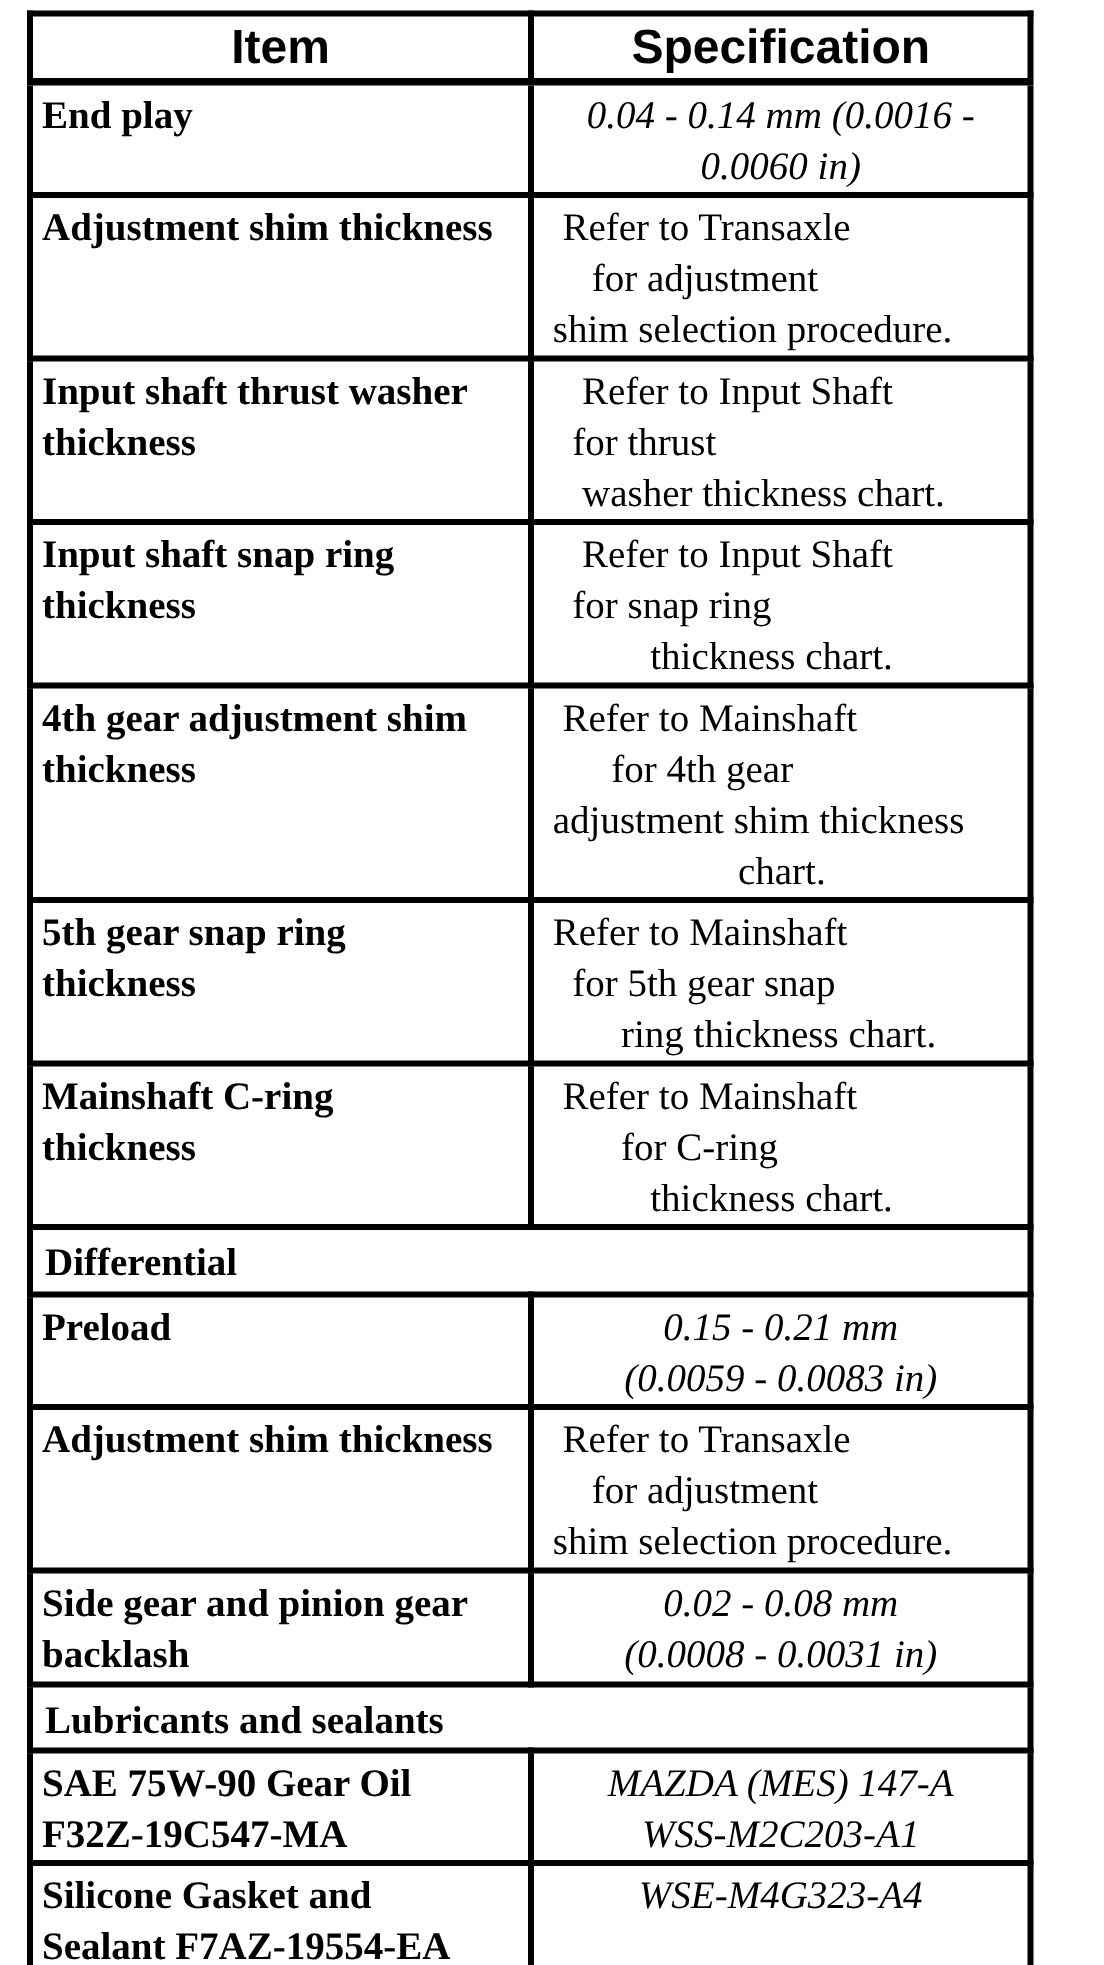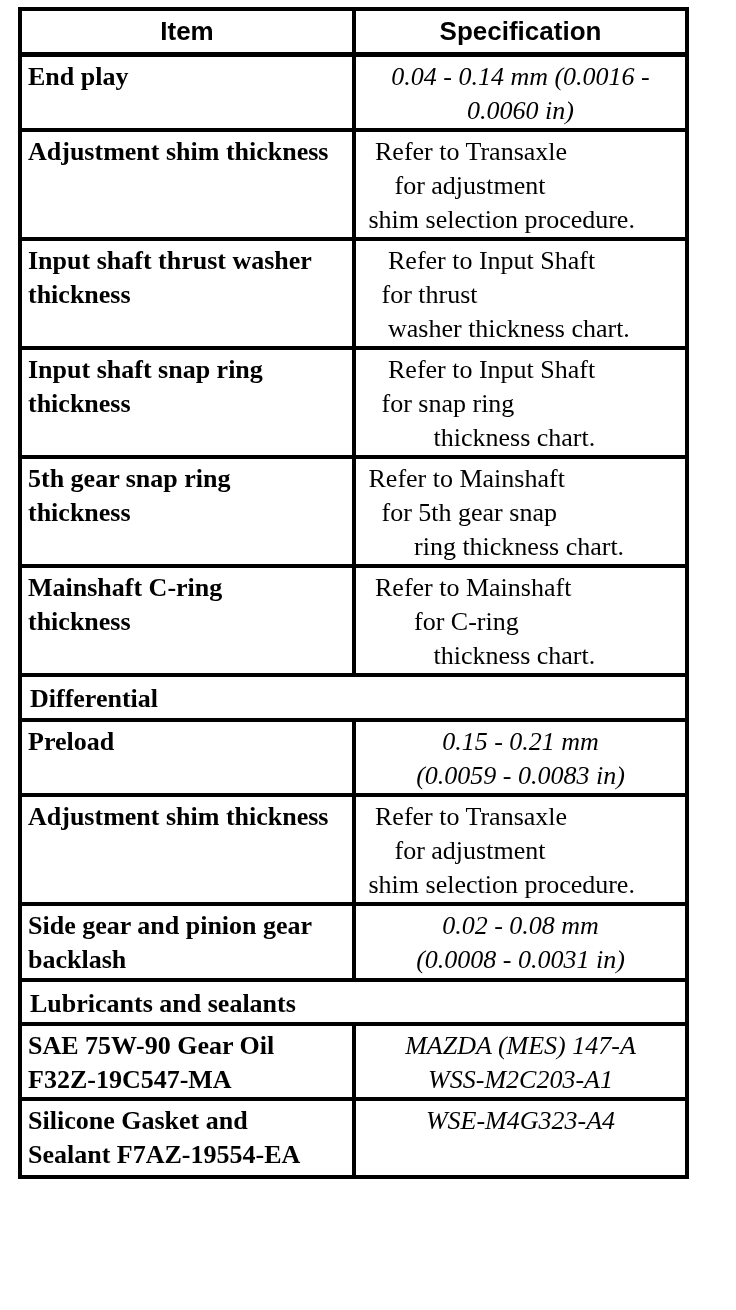--- a/index.html
+++ b/index.html
@@ -30,21 +30,21 @@
   table.spec-table col.c2 { width: 333px; }
   td, th {
     border: 4px solid #000000;
     vertical-align: top;
     padding: 3px 6px 0 6px;
     overflow: hidden;
   }
   th {
     font-family: "Liberation Sans", "DejaVu Sans", sans-serif;
     font-weight: bold;
-    font-size: 26px;
+    font-size: 32px;
     text-align: center;
     vertical-align: middle;
     padding: 2px 6px;
     border-bottom-width: 5px;
   }
   td.item-cell {
     text-align: left;
     white-space: pre;
     font-weight: bold;
   }
@@ -114,20 +114,28 @@
     </tr>
 
     <tr class="rh105">
       <td class="item-cell">Input shaft snap ring
 thickness</td>
       <td class="spec-cell align-left">    Refer to Input Shaft
    for snap ring
            thickness chart.</td>
     </tr>
 
+    <tr class="rh139">
+      <td class="item-cell">4th gear adjustment shim
+thickness</td>
+      <td class="spec-cell align-left">  Refer to Mainshaft
+       for 4th gear
+ adjustment shim thickness
+                    chart.</td>
+    </tr>
 
     <tr class="rh103">
       <td class="item-cell">5th gear snap ring
 thickness</td>
       <td class="spec-cell align-left"> Refer to Mainshaft
    for 5th gear snap
         ring thickness chart.</td>
     </tr>
 
     <tr class="rh105">

